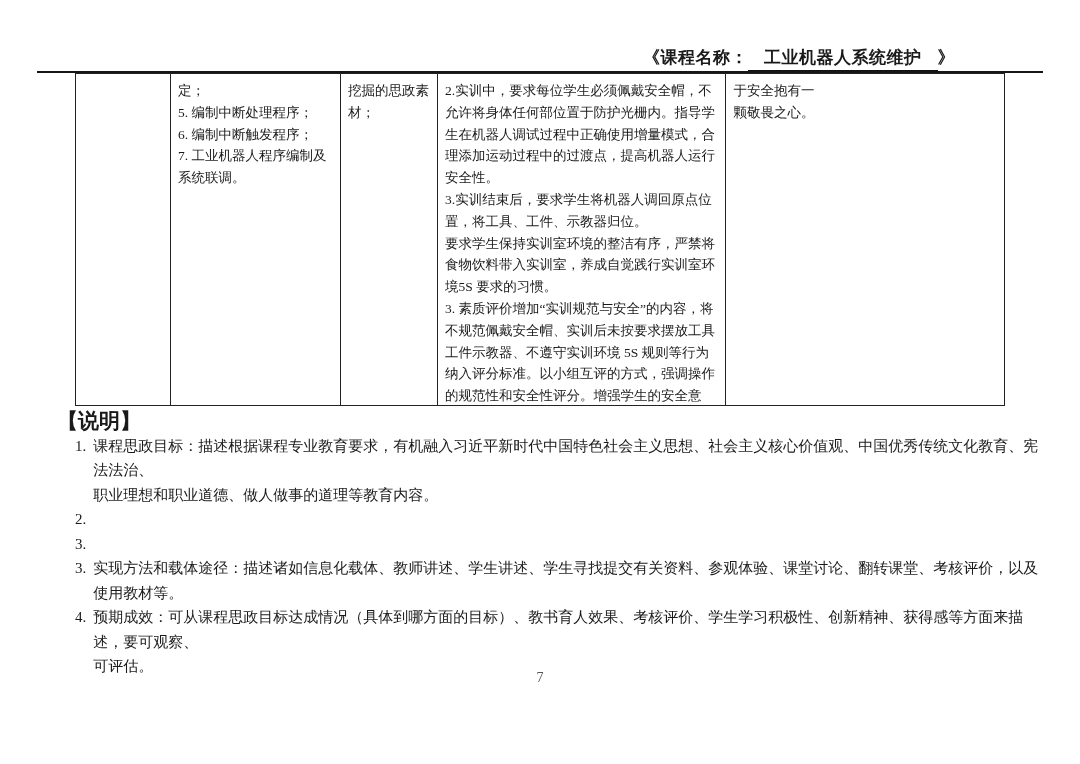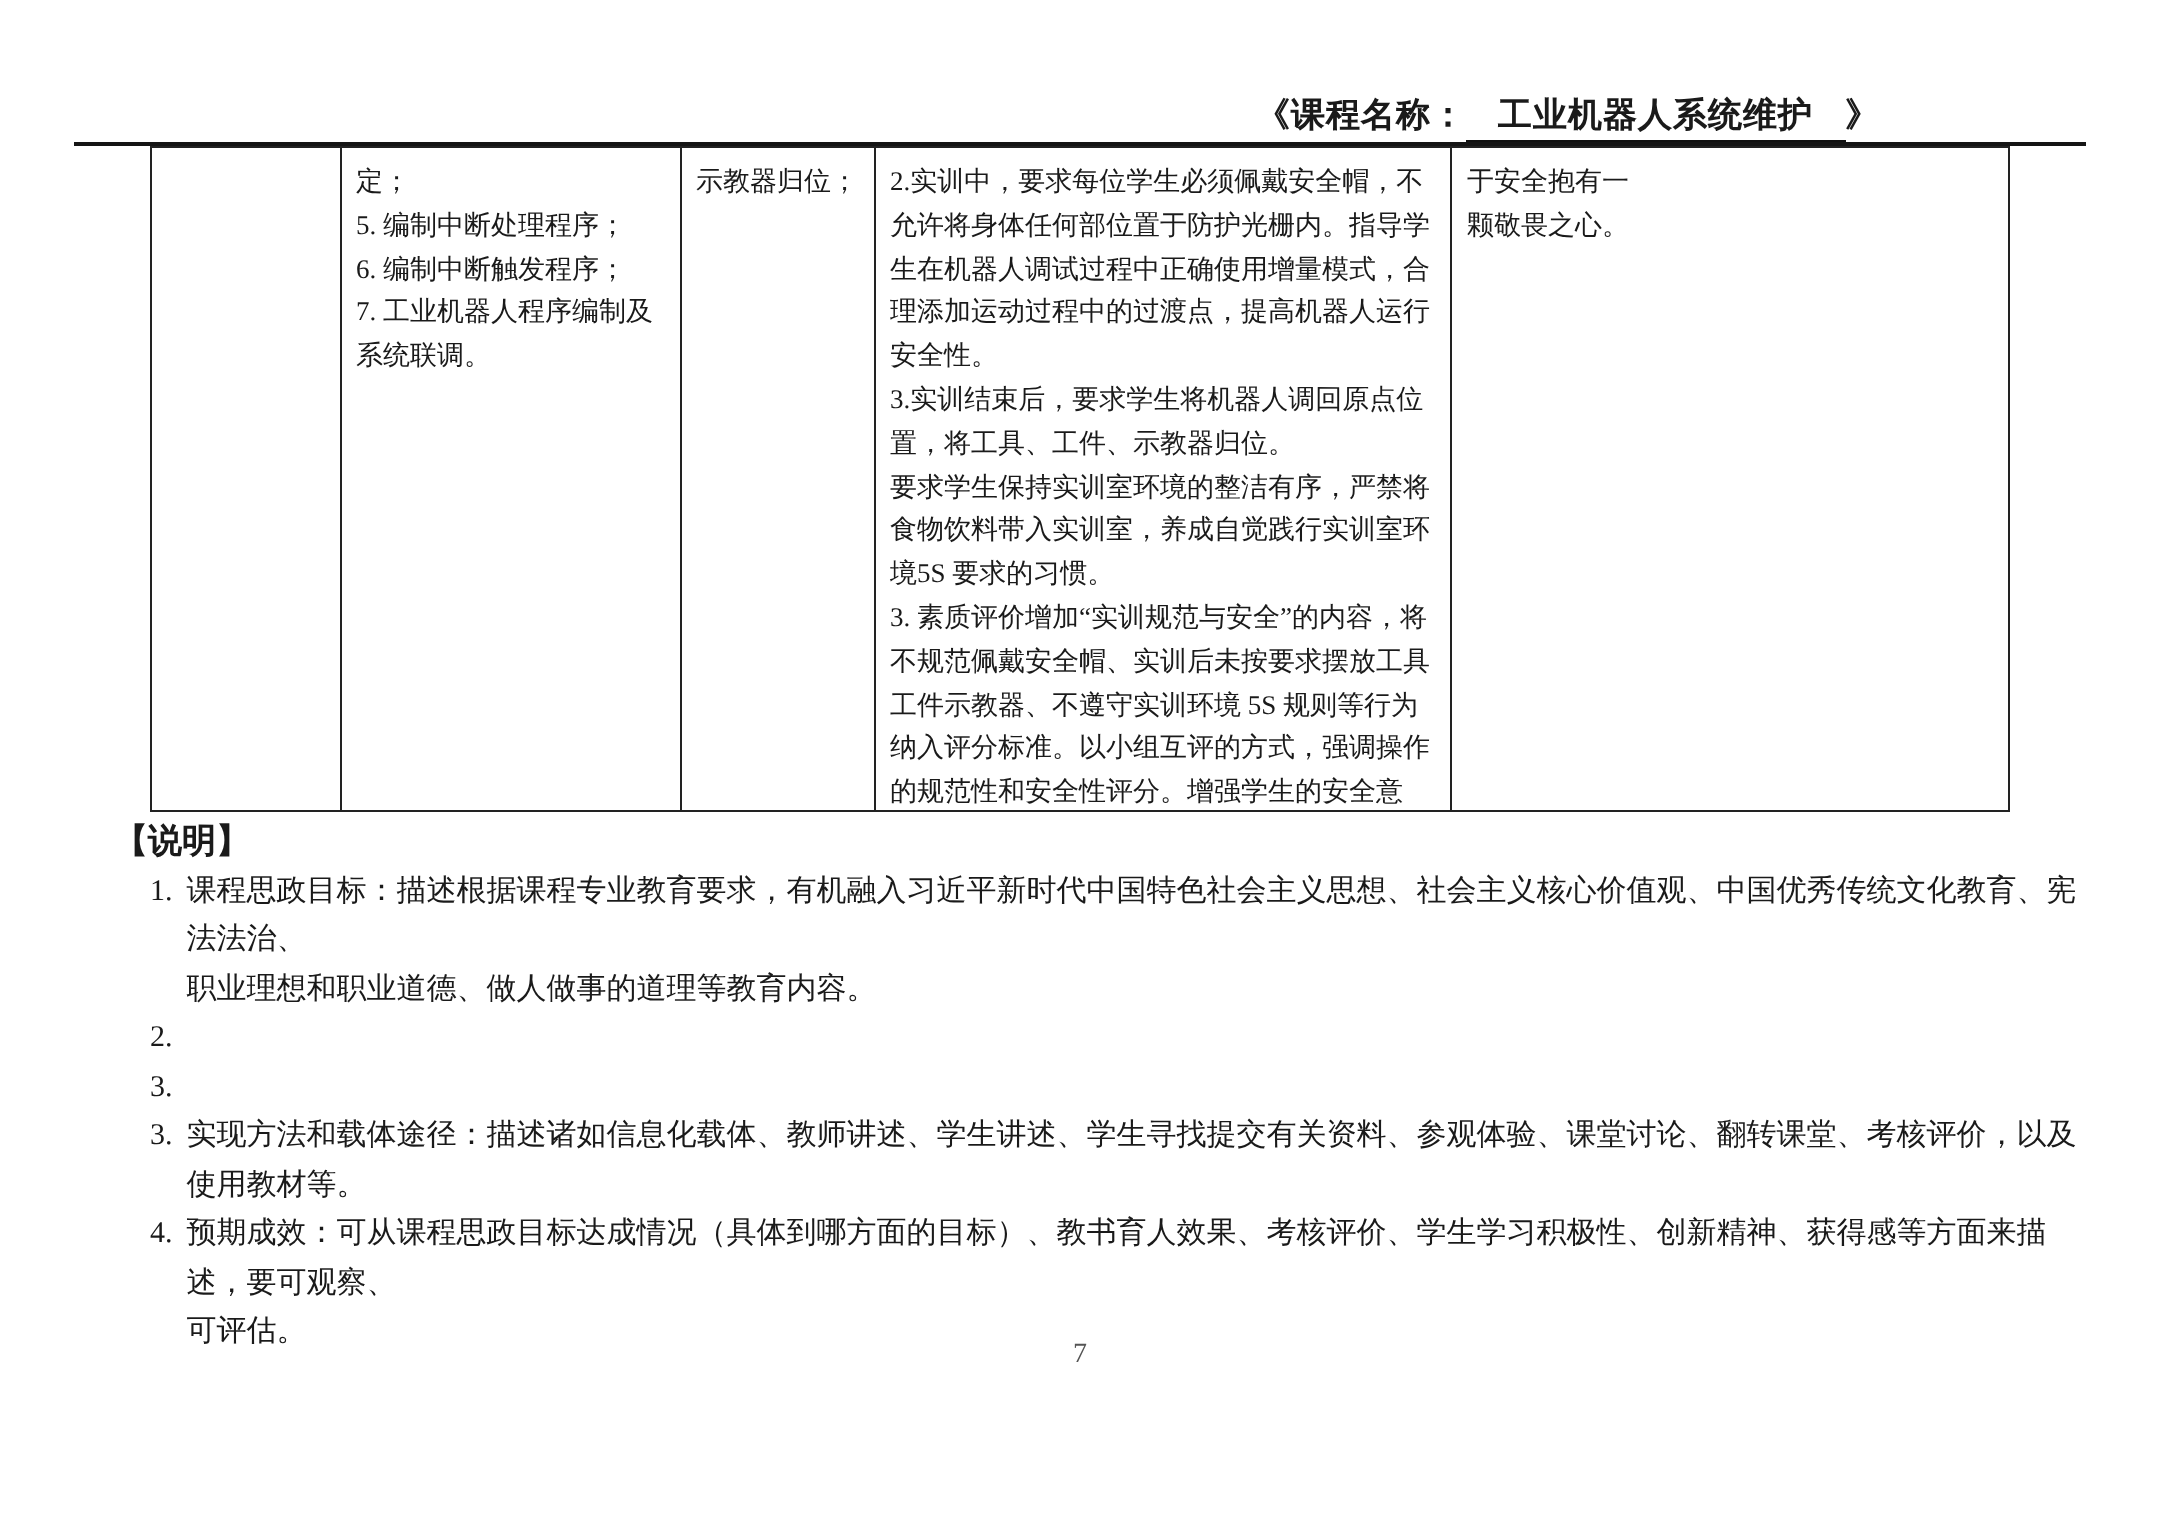--- a/index.html
+++ b/index.html
@@ -6,21 +6,21 @@
   .page{
     position:relative;
     width:1080px;height:764px;
     background:#ffffff;
     font-family:"Liberation Serif","DejaVu Serif",serif;
     color:#1a1a1a;
     overflow:hidden;
   }
   .doc-header{
     position:absolute;
-    top:46px;left:628px;
+    top:46px;left:643px;
     font-size:17px;
     font-weight:bold;
     white-space:nowrap;
     letter-spacing:0.5px;
   }
   .course-underline{
     display:inline-block;
     border-bottom:1.5px solid #111;
     padding:0 16px 1px 16px;
   }
@@ -57,21 +57,21 @@
   .c6{width:94px;flex:none;text-align:center;}
   .notes{
     position:absolute;
     left:57px;top:409px;
     width:992px;
     font-size:15px;
     line-height:24.5px;
   }
   .notes-title{
     font-weight:bold;
-    font-size:17px;
+    font-size:21px;
   }
   .note-item{
     display:flex;
     padding-left:18px;
   }
   .note-num{
     flex:none;
     margin-right:7px;
   }
   .note-text{
@@ -96,21 +96,21 @@
   </div>
 
   <div class="top-rule"></div>
 
   <div class="main-table">
     <div class="cell c1"></div>
     <div class="cell c2">定；
 5.  编制中断处理程序；
 6.  编制中断触发程序；
 7.  工业机器人程序编制及系统联调。</div>
-    <div class="cell c3">示教器归位；</div>
+    <div class="cell c3">挖掘的思政素材；</div>
     <div class="cell c5">2.实训中，要求每位学生必须佩戴安全帽，不允许将身体任何部位置于防护光栅内。指导学生在机器人调试过程中正确使用增量模式，合理添加运动过程中的过渡点，提高机器人运行安全性。
 3.实训结束后，要求学生将机器人调回原点位置，将工具、工件、示教器归位。
 要求学生保持实训室环境的整洁有序，严禁将食物饮料带入实训室，养成自觉践行实训室环境5S 要求的习惯。
 3.  素质评价增加“实训规范与安全”的内容，将不规范佩戴安全帽、实训后未按要求摆放工具工件示教器、不遵守实训环境 5S 规则等行为纳入评分标准。以小组互评的方式，强调操作的规范性和安全性评分。增强学生的安全意识，培养严谨的操作习惯。</div>
     <div class="cell c6">于安全抱有一颗敬畏之心。</div>
   </div>
 
   <div class="notes">
     <div class="notes-title">【说明】</div>
     <div class="note-item">

